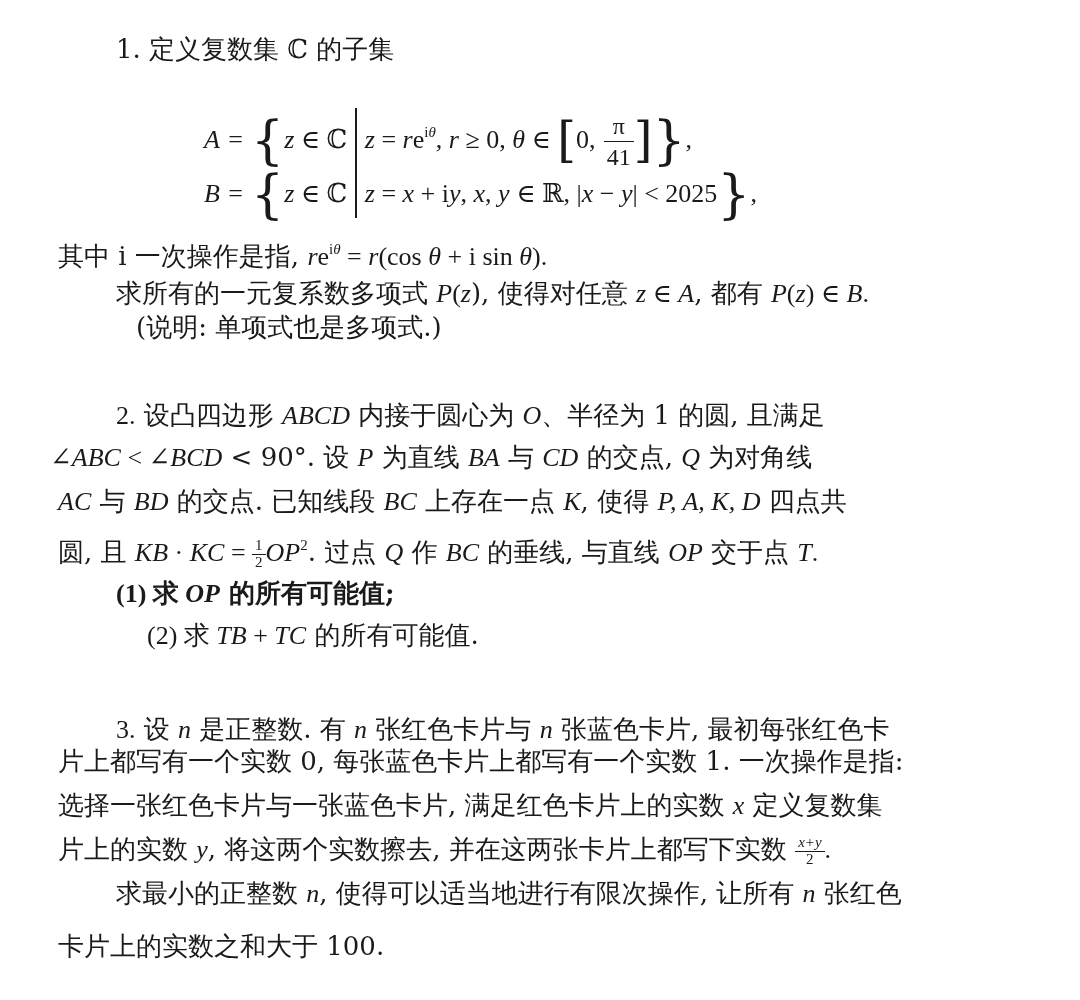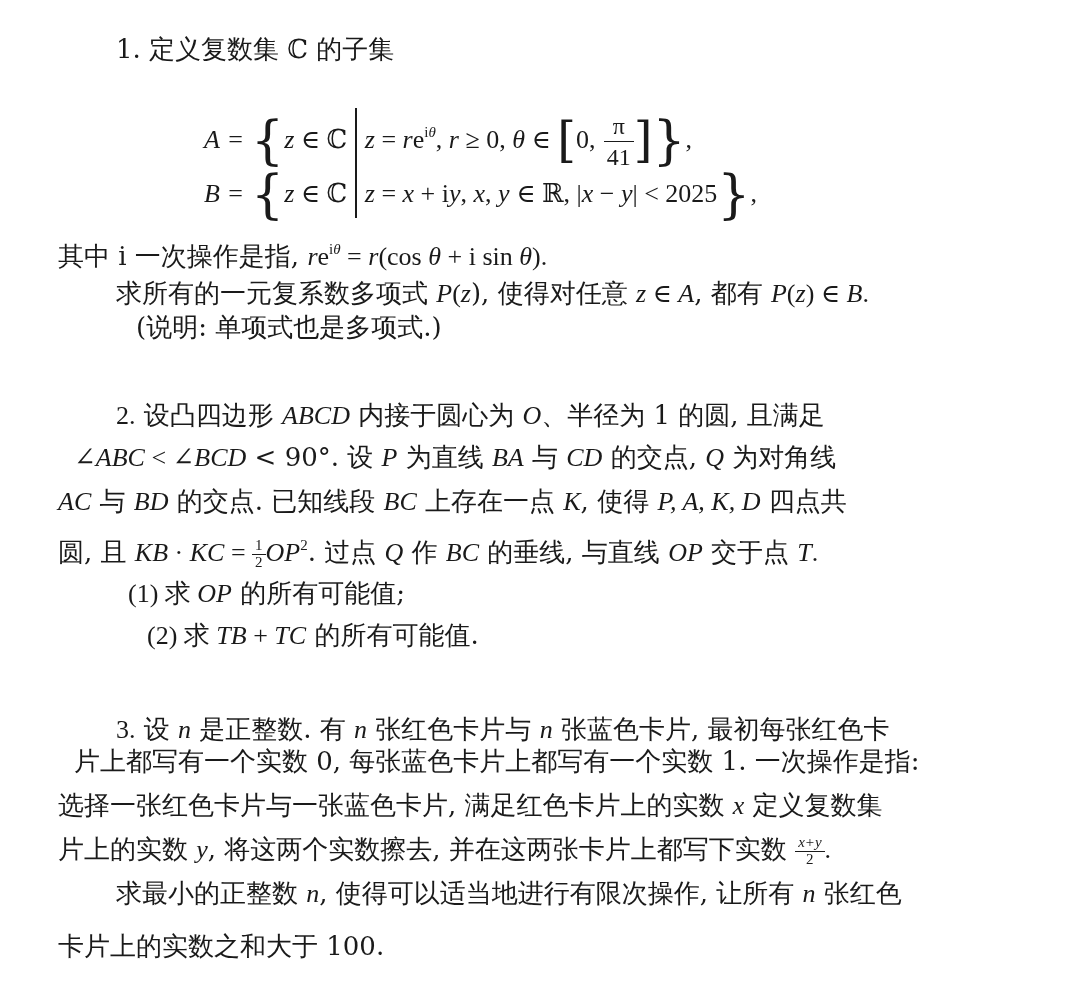--- a/index.html
+++ b/index.html
@@ -57,45 +57,45 @@
 </div>
 
 <div class="line" style="left:116px; top:310px;margin-left:20px;">
   <span>(说明: 单项式也是多项式.)</span>
 </div>
 
 <div class="line" style="left:116px; top:398px;">
   <span class="r">2.</span><span>  设凸四边形 </span><span class="m">ABCD</span><span> 内接于圆心为 </span><span class="m">O</span><span>、半径为 1 的圆, 且满足</span>
 </div>
 
-<div class="line" style="left:74px; top:440px;">
+<div class="line" style="left:50px; top:440px;">
   <span class="r">∠</span><span class="m">ABC</span><span class="r"> &lt; ∠</span><span class="m">BCD</span><span> &lt; 90°. 设 </span><span class="m">P</span><span> 为直线 </span><span class="m">BA</span><span> 与 </span><span class="m">CD</span><span> 的交点, </span><span class="m">Q</span><span> 为对角线</span>
 </div>
 
 <div class="line" style="left:58px; top:484px;">
   <span class="m">AC</span><span> 与 </span><span class="m">BD</span><span> 的交点. 已知线段 </span><span class="m">BC</span><span> 上存在一点 </span><span class="m">K</span><span>, 使得 </span><span class="m">P, A, K, D</span><span> 四点共</span>
 </div>
 
 <div class="line" style="left:58px; top:528px;">
   <span>圆, 且 </span><span class="m">KB</span><span class="r"> · </span><span class="m">KC</span><span class="r"> = </span><span class="frac small"><span class="num">1</span><span class="den">2</span></span><span class="m">OP</span><span class="r sup">2</span><span>. 过点 </span><span class="m">Q</span><span> 作 </span><span class="m">BC</span><span> 的垂线, 与直线 </span><span class="m">OP</span><span> 交于点 </span><span class="m">T</span><span class="r">.</span>
 </div>
 
-<div class="line" style="left:128px; top:576px;">
+<div class="line" style="left:116px; top:576px;font-weight:bold;">
   <span class="r">(1) 求 </span><span class="m">OP</span><span> 的所有可能值;</span>
 </div>
 
 <div class="line" style="left:116px; top:618px;margin-left:31px;">
   <span class="r">(2) 求 </span><span class="m">TB</span><span class="r"> + </span><span class="m">TC</span><span> 的所有可能值.</span>
 </div>
 
 <div class="line" style="left:116px; top:712px;">
   <span class="r">3.</span><span> 设 </span><span class="m">n</span><span> 是正整数. 有 </span><span class="m">n</span><span> 张红色卡片与 </span><span class="m">n</span><span> 张蓝色卡片, 最初每张红色卡</span>
 </div>
 
-<div class="line" style="left:74px; top:744px;">
+<div class="line" style="left:58px; top:744px;">
   <span>片上都写有一个实数 0, 每张蓝色卡片上都写有一个实数 1. 一次操作是指:</span>
 </div>
 
 <div class="line" style="left:58px; top:788px;">
   <span>选择一张红色卡片与一张蓝色卡片, 满足红色卡片上的实数 </span><span class="m">x</span><span> 定义复数集</span>
 </div>
 
 <div class="line" style="left:58px; top:832px;">
   <span>片上的实数 </span><span class="m">y</span><span>, 将这两个实数擦去, 并在这两张卡片上都写下实数 </span><span class="frac small m"><span class="num">x+y</span><span class="den r">2</span></span><span class="r">.</span>
 </div>

